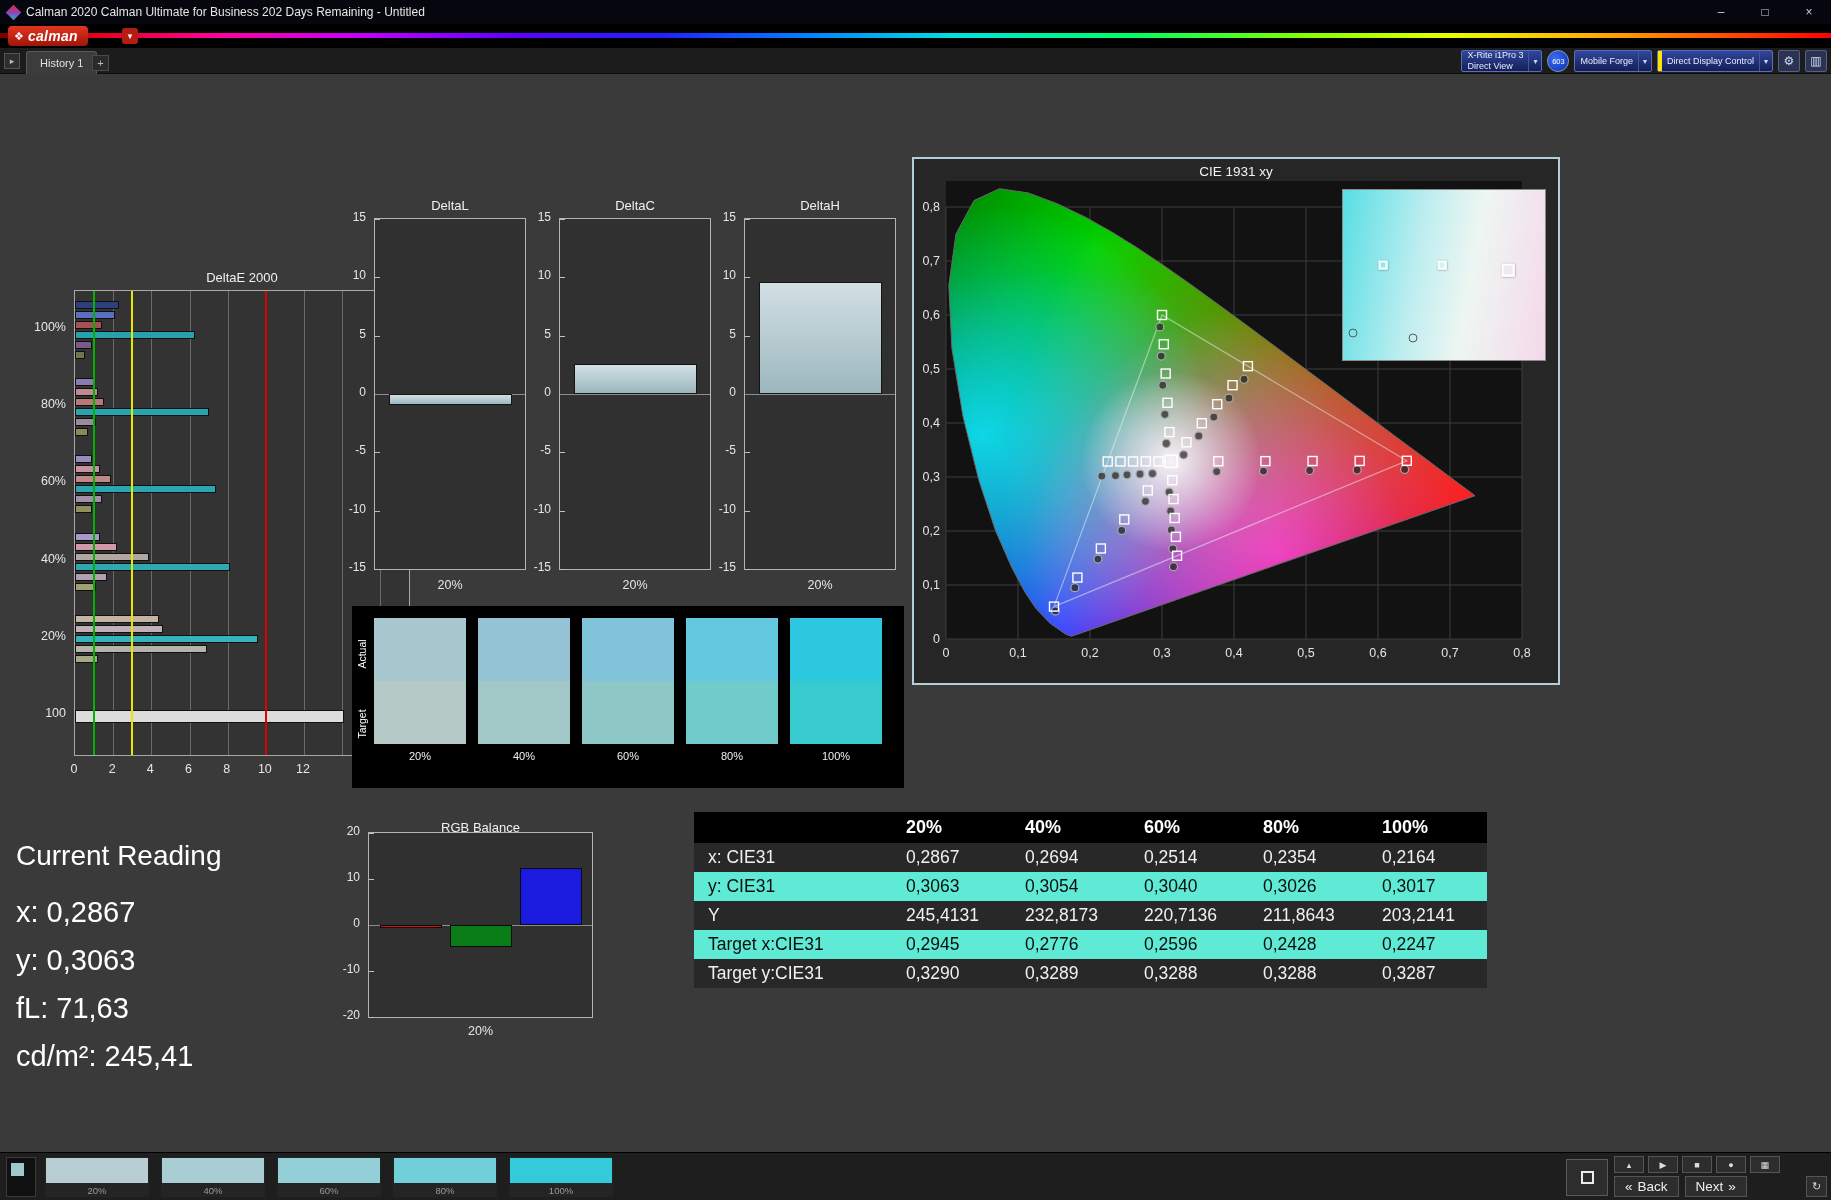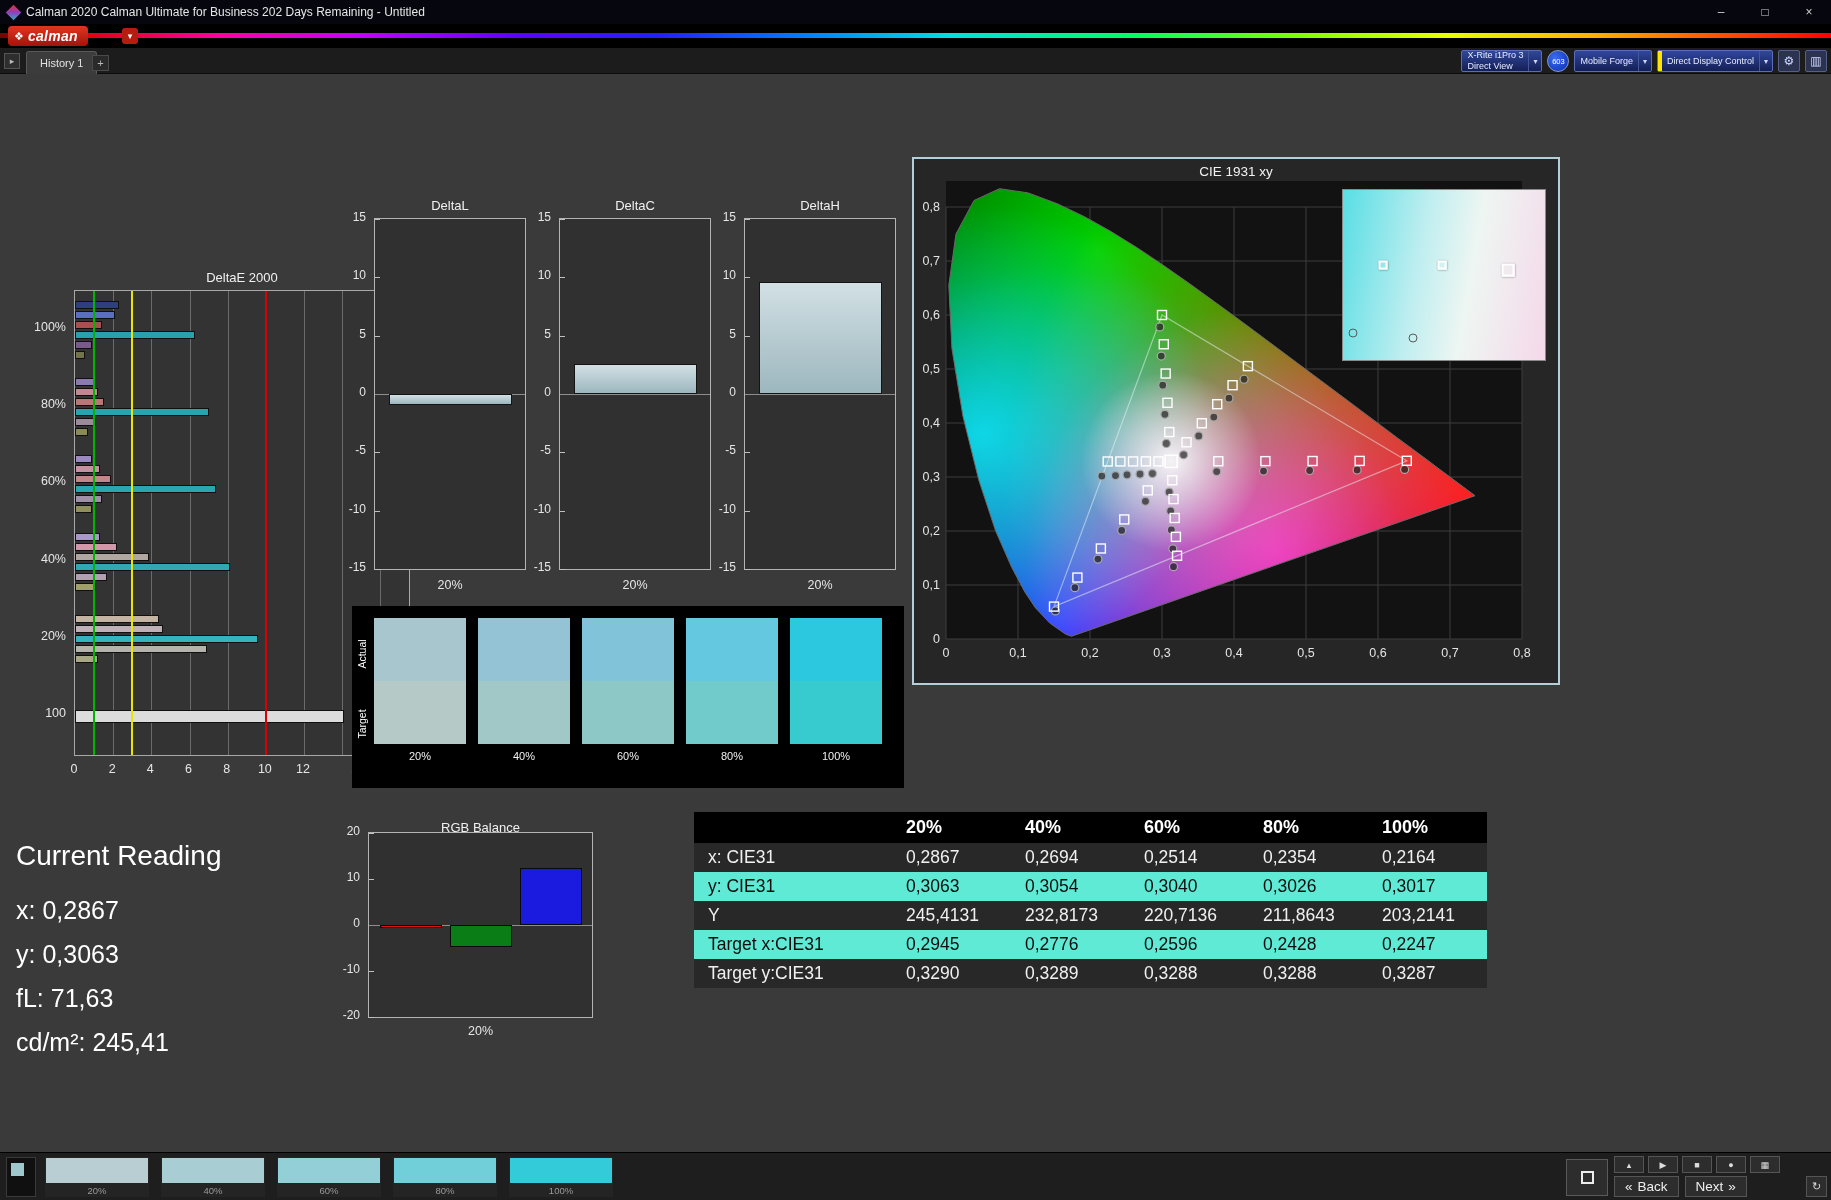--- a/index.html
+++ b/index.html
@@ -84,21 +84,21 @@
 #cie-title{position:absolute;left:0;right:0;top:5px;text-align:center;font-size:13.5px;color:#f2f2f2}
 #cie-svg{position:absolute;left:2px;top:22px}
 .cie-lab{font-size:12.5px;fill:#e4e4e4;font-family:"Liberation Sans",sans-serif}
 #cie-inset{position:absolute;left:428px;top:30px;width:204px;height:172px;border:1px solid #8a8a8a;background:linear-gradient(100deg,#57dee4 0%,#bfeef0 38%,#eef6f2 62%,#f5d8ea 100%)}
 .insq{position:absolute;border:2px solid #fff;transform:translate(-50%,-50%);box-shadow:0 0 2px rgba(0,0,0,.45)}
 .incirc{position:absolute;width:9px;height:9px;border:1.5px solid #5a5a5a;border-radius:50%;transform:translate(-50%,-50%)}
 
 
 #current-reading{position:absolute;left:16px;top:766px;color:#fff}
 #current-reading .crtitle{font-size:28px;margin-bottom:24px}
-#current-reading .crline{font-size:25px;margin-bottom:15px}
+#current-reading .crline{font-size:29px;margin-bottom:15px}
 
 
 #chart-rgb{left:330px;top:738px;width:292px;height:248px}
 #chart-rgb .ctitle{left:38px;top:8px;width:225px}
 #rgb-ylabels{position:absolute;left:2px;top:20px;width:32px;height:186px}
 #rgb-plot{left:38px;top:20px;width:225px;height:186px;background:#303030;border:1px solid #b4b4b4}
 #rgb-xlabel{position:absolute;left:38px;top:212px;width:225px;text-align:center;font-size:12.5px;color:#e6e6e6}
 .rgbbar{position:absolute;border:1px solid #0a0a0a}
 
 

